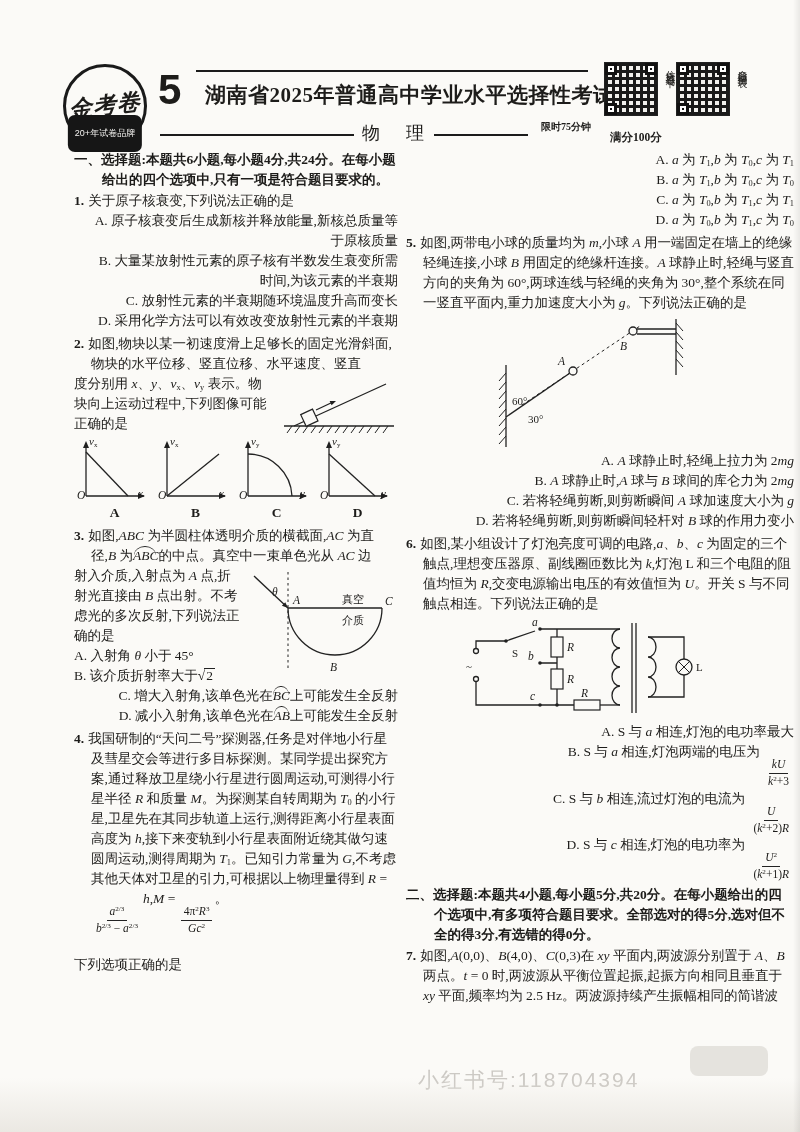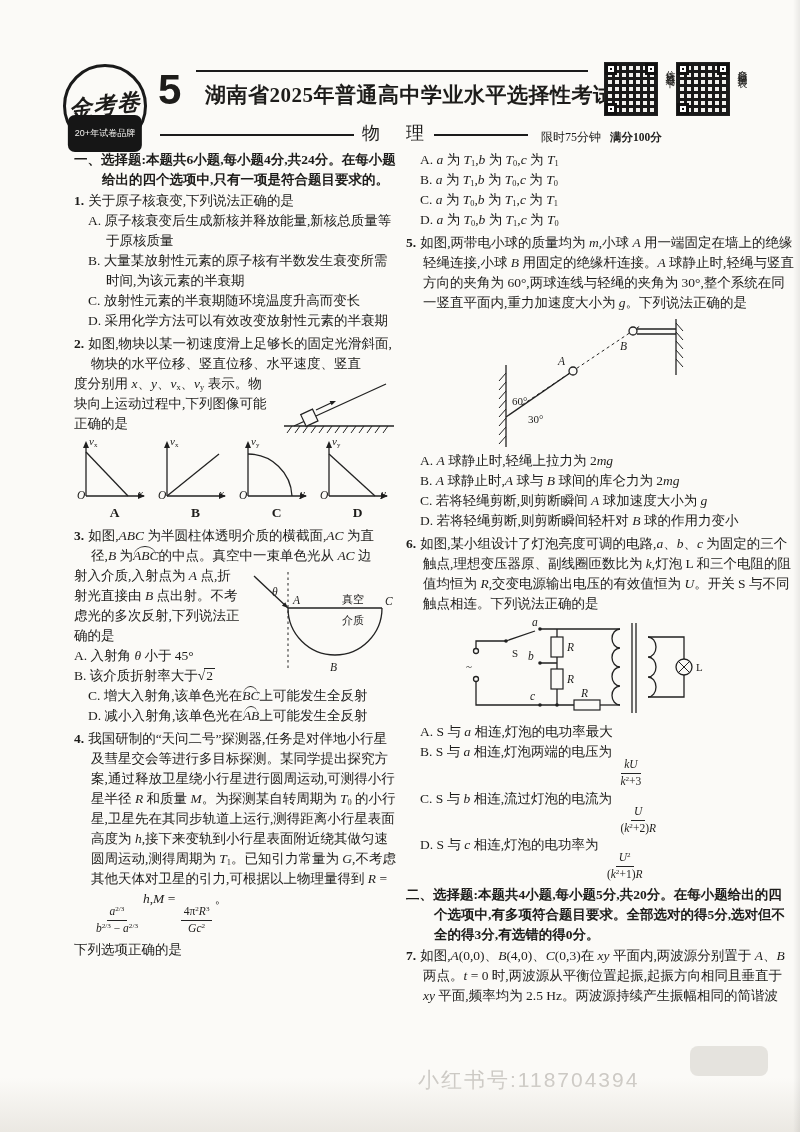--- a/index.html
+++ b/index.html
@@ -20,42 +20,42 @@
     color:#f4f3f0;font-size:9px;line-height:13px;padding:12px 7px;border-radius:7px;white-space:nowrap;
     font-family:"Liberation Sans",sans-serif;}
   .paper-num{position:absolute;left:158px;top:68px;font-size:42px;font-weight:700;
     font-family:"Liberation Sans",sans-serif;line-height:44px;}
   .top-rule{position:absolute;left:196px;top:70px;width:392px;height:2px;background:#1b1b1b;}
   .main-title{position:absolute;left:205px;top:82px;width:400px;font-size:21px;font-weight:700;
     letter-spacing:.5px;white-space:nowrap;line-height:26px;}
   .subj-line-l{position:absolute;left:160px;top:134px;width:194px;height:2px;background:#1b1b1b;}
   .subj-line-r{position:absolute;left:434px;top:134px;width:94px;height:2px;background:#1b1b1b;}
   .subject{position:absolute;left:362px;top:123px;font-size:18px;font-weight:400;letter-spacing:4px;}
-  .time-limit{position:absolute;left:541px;top:127px;font-size:12px;font-weight:400;}
+  .time-limit{position:absolute;left:541px;top:117px;font-size:10px;font-weight:700;}
   .full-score{position:absolute;left:610px;top:127px;font-size:11.5px;font-weight:600;}
   .qr{position:absolute;width:52px;height:52px;border:1px solid #222;
       background:repeating-linear-gradient(0deg,#1a1a1a 0 3px,transparent 3px 7px),
                  repeating-linear-gradient(90deg,#1a1a1a 0 3px,#f2f1ee 3px 7px);}
   .fd{position:absolute;width:12px;height:12px;background:#fff;border:3px solid #111;box-sizing:border-box;
       box-shadow:inset 0 0 0 2px #fff,inset 0 0 0 6px #111;}
   .fd1{top:0;left:0;} .fd2{top:0;right:0;} .fd3{bottom:0;left:0;}
   .qr-label{position:absolute;writing-mode:vertical-rl;font-size:10px;letter-spacing:2px;height:56px;
       font-family:"Liberation Sans",sans-serif;}
   .qr1{left:604px;top:62px;} .qr1l{left:660px;top:62px;}
   .qr2{left:676px;top:62px;} .qr2l{left:732px;top:62px;}
 
   
   .col{position:absolute;top:150px;}
   .col-left{left:74px;width:324px;}
   .col-right{left:406px;width:388px;}
   .sec{font-weight:700;padding-left:28px;text-indent:-28px;margin-bottom:1px;}
   .q{margin-bottom:3px;}
   .stem{padding-left:17px;text-indent:-17px;}
   .qn{padding-right:4px;}
-  .opt{margin-left:14px;padding-left:18px;text-indent:-18px;}
+  .opt{margin-left:14px;padding-left:18px;text-indent:-18px;text-align:right;}
   .flexrow{display:flex;align-items:flex-start;}
   .grow{flex:1;min-width:0;}
   .fig{position:relative;flex:none;}
   svg{display:block;}
   .sline{stroke:#222;stroke-width:1.3;fill:none;}
   .sthin{stroke:#222;stroke-width:1;fill:none;}
   .sfill{fill:#1f1f1f;stroke:none;}
   .sball{fill:#fbfaf7;stroke:#222;stroke-width:1.3;}
   .sbox{fill:#fbfaf7;stroke:#222;stroke-width:1.2;}
   .flab{font-size:11.5px;font-style:italic;fill:#1d1c1a;font-family:"Liberation Serif",serif;}
@@ -237,21 +237,21 @@
     </div>
 
     <div class="q">
       <div class="stem"><b class="qn">4.</b><span>我国研制的“天问二号”探测器,任务是对伴地小行星及彗星交会等进行多目标探测。某同学提出探究方案,通过释放卫星绕小行星进行圆周运动,可测得小行星半径 <i>R</i> 和质量 <i>M</i>。为探测某自转周期为 <i>T</i><sub>0</sub> 的小行星,卫星先在其同步轨道上运行,测得距离小行星表面高度为 <i>h</i>,接下来变轨到小行星表面附近绕其做匀速圆周运动,测得周期为 <i>T</i><sub>1</sub>。已知引力常量为 <i>G</i>,不考虑其他天体对卫星的引力,可根据以上物理量得到 <i>R</i> = <span class="frac">
               <span class="num"><i>a</i><sup>2/3</sup></span>
               <span class="den"><i>b</i><sup>2/3</sup> − <i>a</i><sup>2/3</sup></span>
             </span><i>h</i>,<i>M</i> = <span class="frac">
               <span class="num">4π<sup>2</sup><i>R</i><sup>3</sup></span>
               <span class="den"><i>Gc</i><sup>2</sup></span>
             </span>。</span></div>
-      <div style="margin-top:4px;">下列选项正确的是</div>
+      <div style="margin-top:19px;">下列选项正确的是</div>
     </div>
   </div>
 
   <div class="col col-right">
 
     <div class="q">
       <div class="opt">A. <i>a</i> 为 <i>T</i><sub>1</sub>,<i>b</i> 为 <i>T</i><sub>0</sub>,<i>c</i> 为 <i>T</i><sub>1</sub></div>
       <div class="opt">B. <i>a</i> 为 <i>T</i><sub>1</sub>,<i>b</i> 为 <i>T</i><sub>0</sub>,<i>c</i> 为 <i>T</i><sub>0</sub></div>
       <div class="opt">C. <i>a</i> 为 <i>T</i><sub>0</sub>,<i>b</i> 为 <i>T</i><sub>1</sub>,<i>c</i> 为 <i>T</i><sub>1</sub></div>
       <div class="opt">D. <i>a</i> 为 <i>T</i><sub>0</sub>,<i>b</i> 为 <i>T</i><sub>1</sub>,<i>c</i> 为 <i>T</i><sub>0</sub></div>

